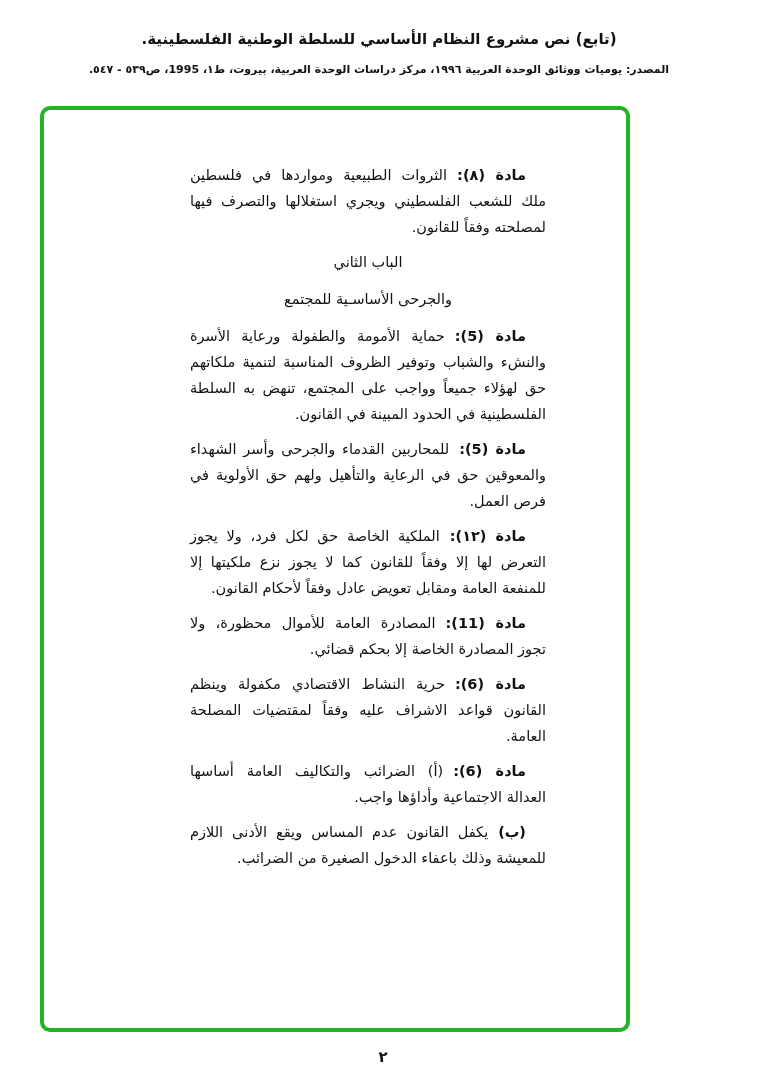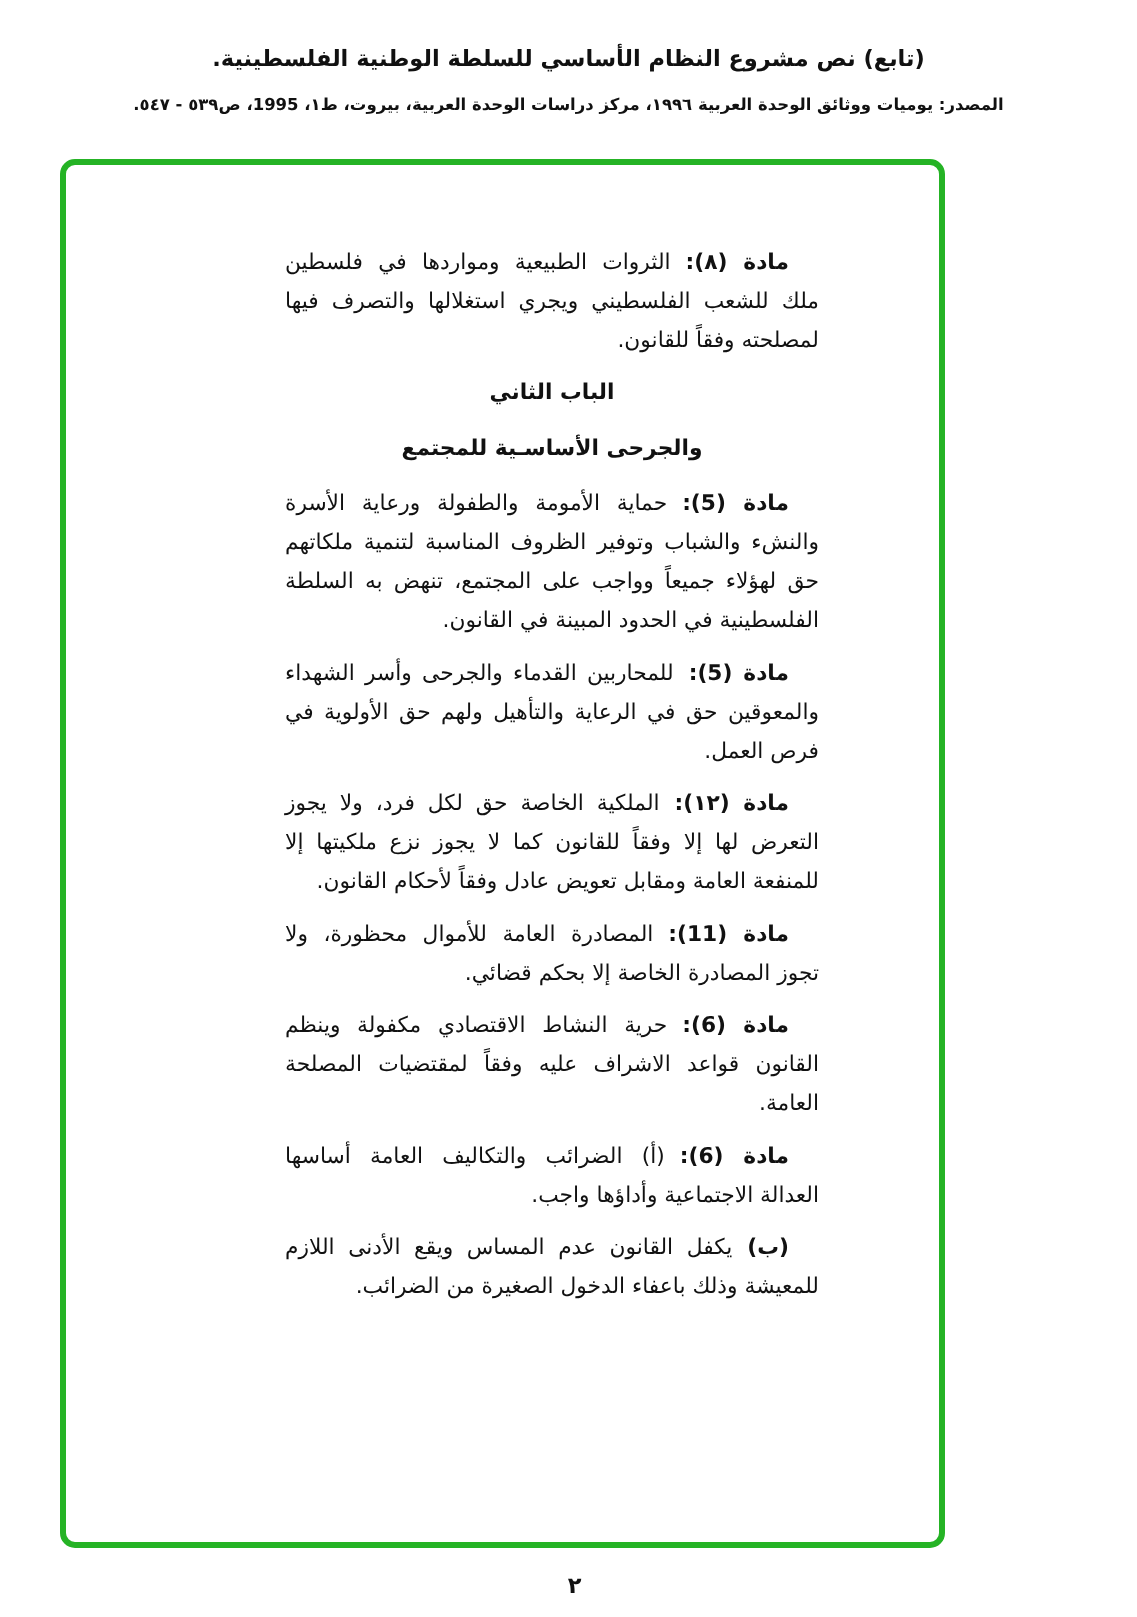--- a/index.html
+++ b/index.html
@@ -52,21 +52,21 @@
     margin-bottom: 9px;
     text-indent: 16px;
   }
   .article-label {
     font-weight: bold;
     margin-left: 6px;
   }
   .section-heading {
     text-align: center;
     font-size: 14.5px;
-    font-weight: bold;
+    font-weight: normal;
     margin: 8px 0 11px 0;
     text-indent: 0;
   }
   .page-number {
     position: absolute;
     top: 1036px;
     left: 0;
     width: 100%;
     text-align: center;
     font-size: 15px;

